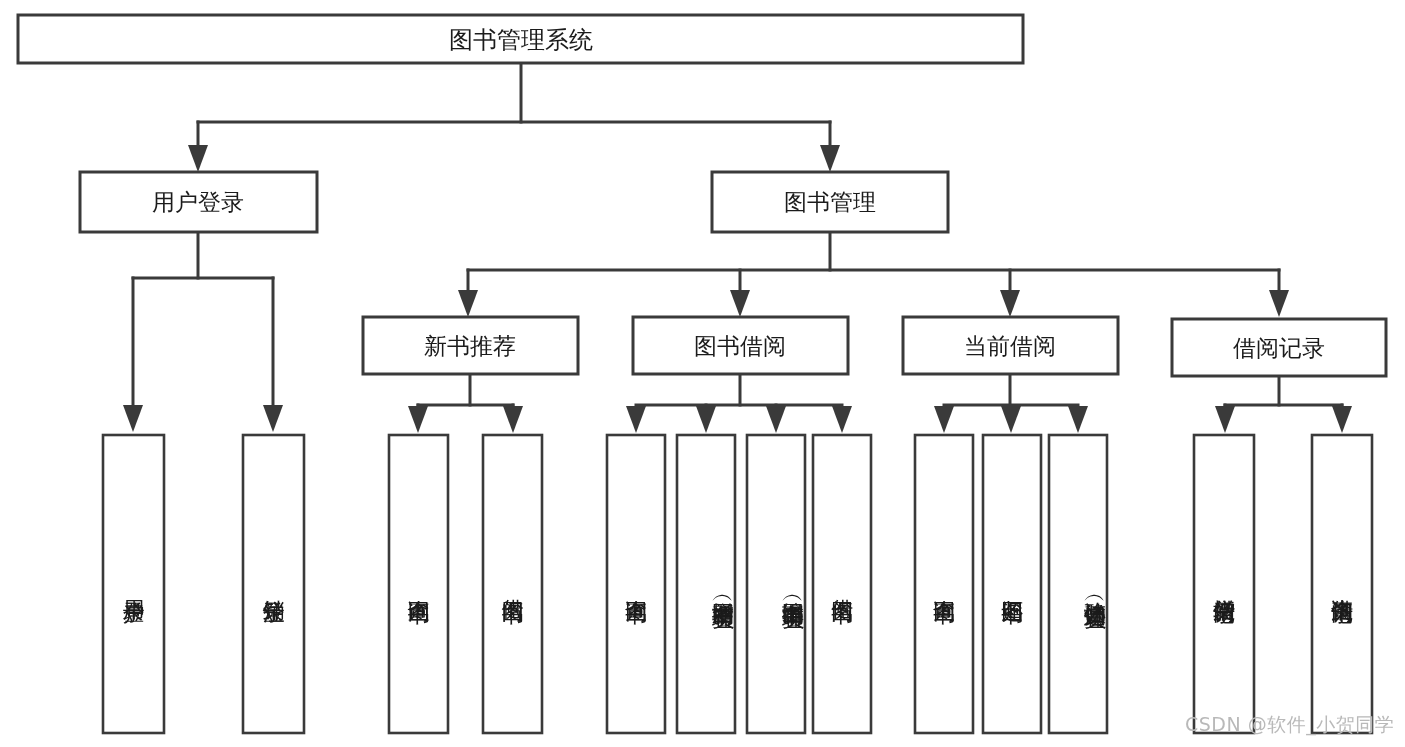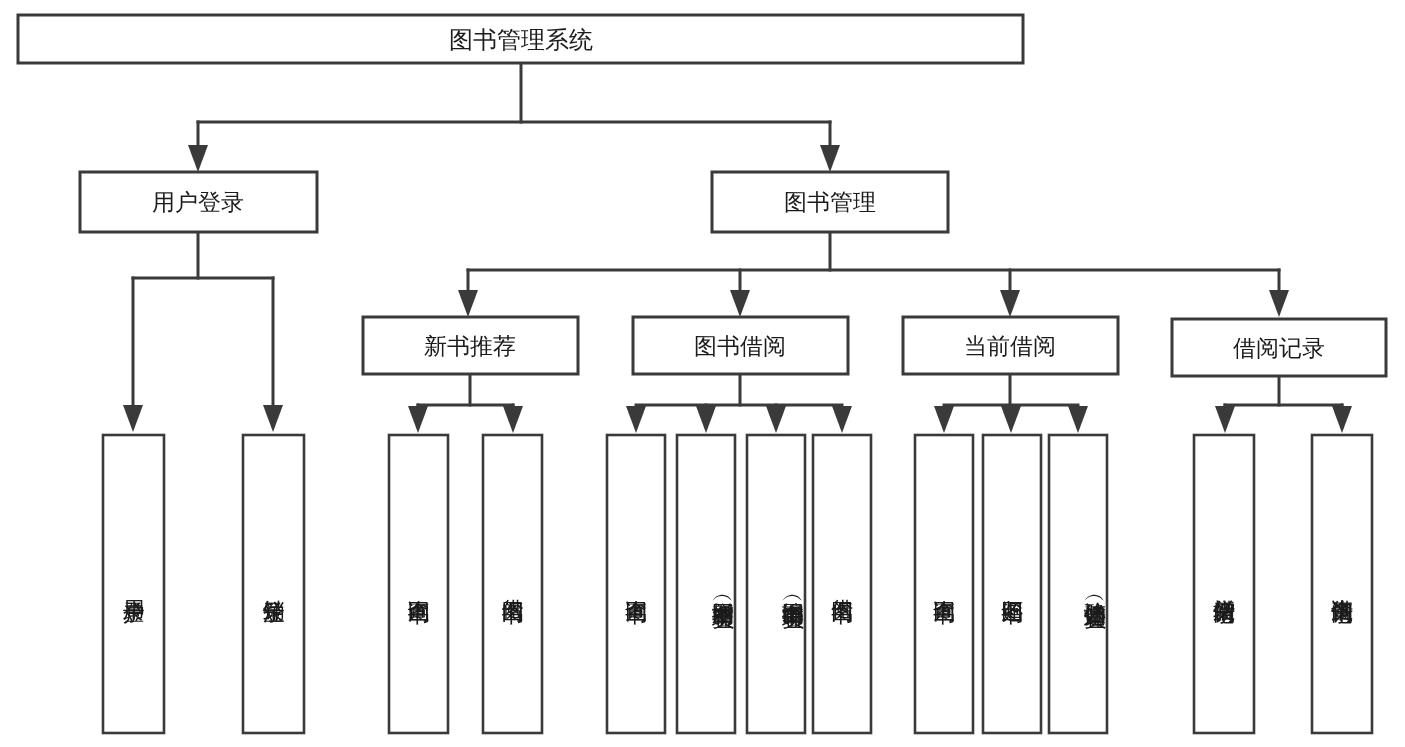--- a/index.html
+++ b/index.html
@@ -235,14 +235,15 @@
   <div class="leaf-label" style="left:747px; top:443px; width:58px; height:290px; display:flex; align-items:flex-start; justify-content:center;">编辑图书（管理员）</div>
   <div class="leaf-label" style="left:813px; top:435px; width:58px; height:298px; display:flex; align-items:center; justify-content:center;">借阅图书</div>
 
   <div class="leaf-label" style="left:915px; top:435px; width:58px; height:298px; display:flex; align-items:center; justify-content:center;">查询图书</div>
   <div class="leaf-label" style="left:983px; top:435px; width:58px; height:298px; display:flex; align-items:center; justify-content:center;">归还图书</div>
   <div class="leaf-label" style="left:1049px; top:443px; width:58px; height:290px; display:flex; align-items:flex-start; justify-content:center;">确认归还（管理员）</div>
 
   <div class="leaf-label" style="left:1194px; top:435px; width:60px; height:298px; display:flex; align-items:center; justify-content:center;">新增借阅记录</div>
   <div class="leaf-label" style="left:1312px; top:435px; width:60px; height:298px; display:flex; align-items:center; justify-content:center;">查询借阅记录</div>
 
+  <div class="watermark">CSDN @软件_小贺同学</div>
 
 </div>
 
 </body></html>

